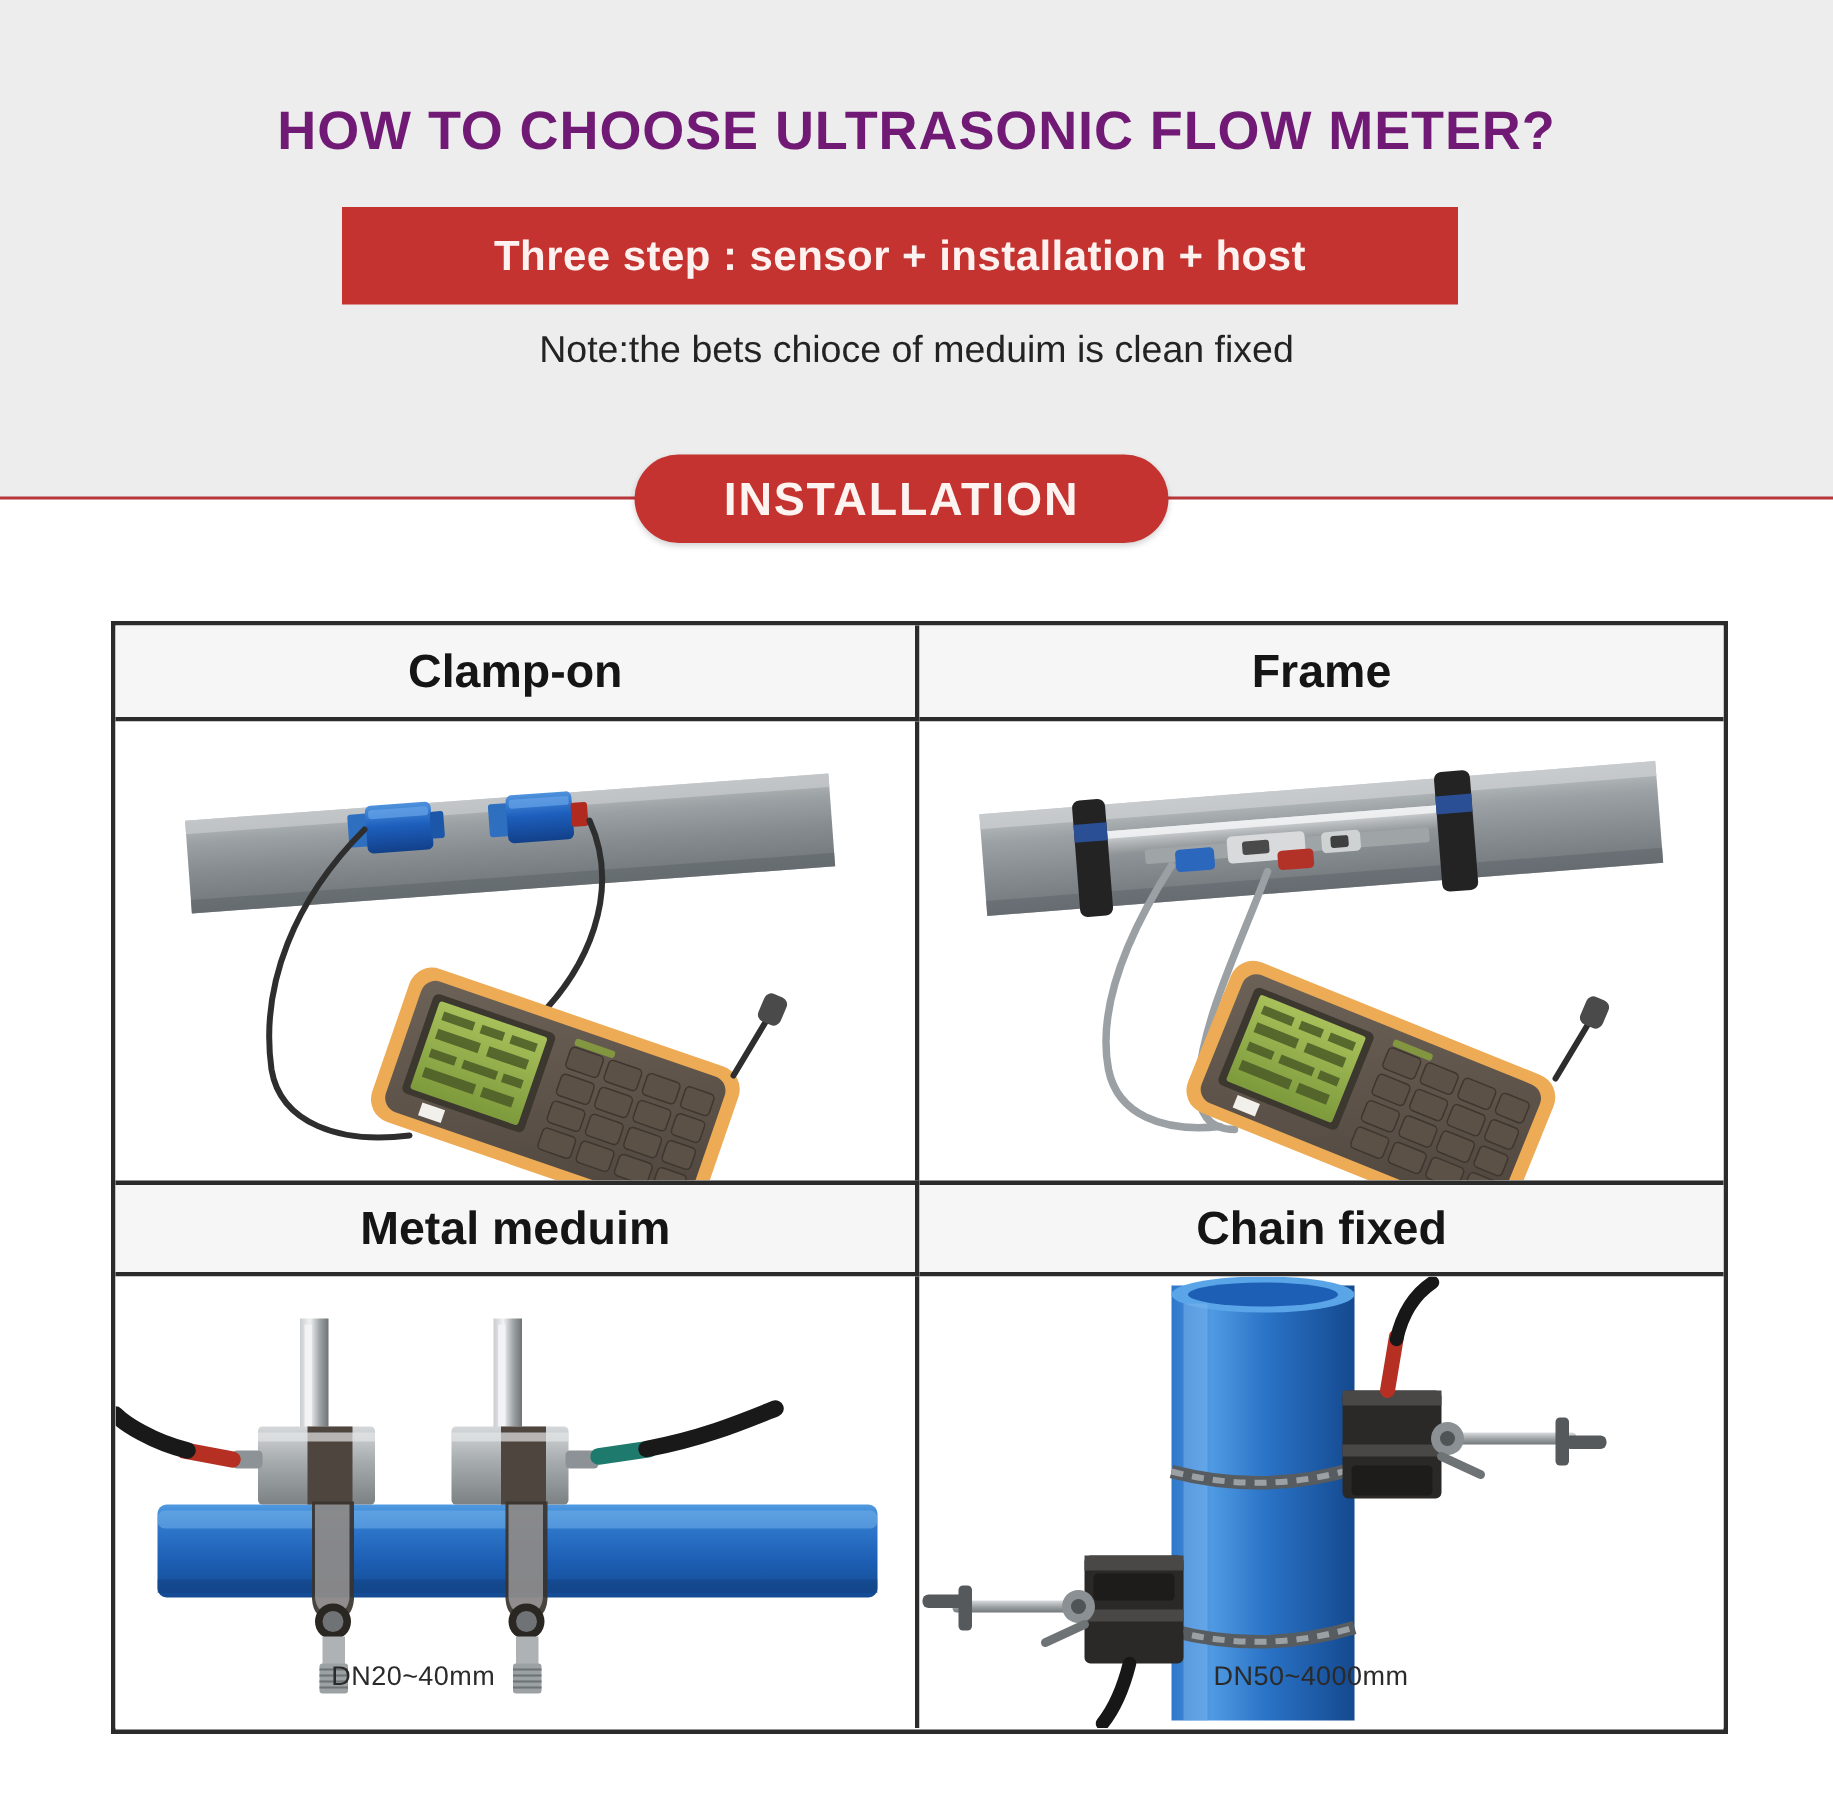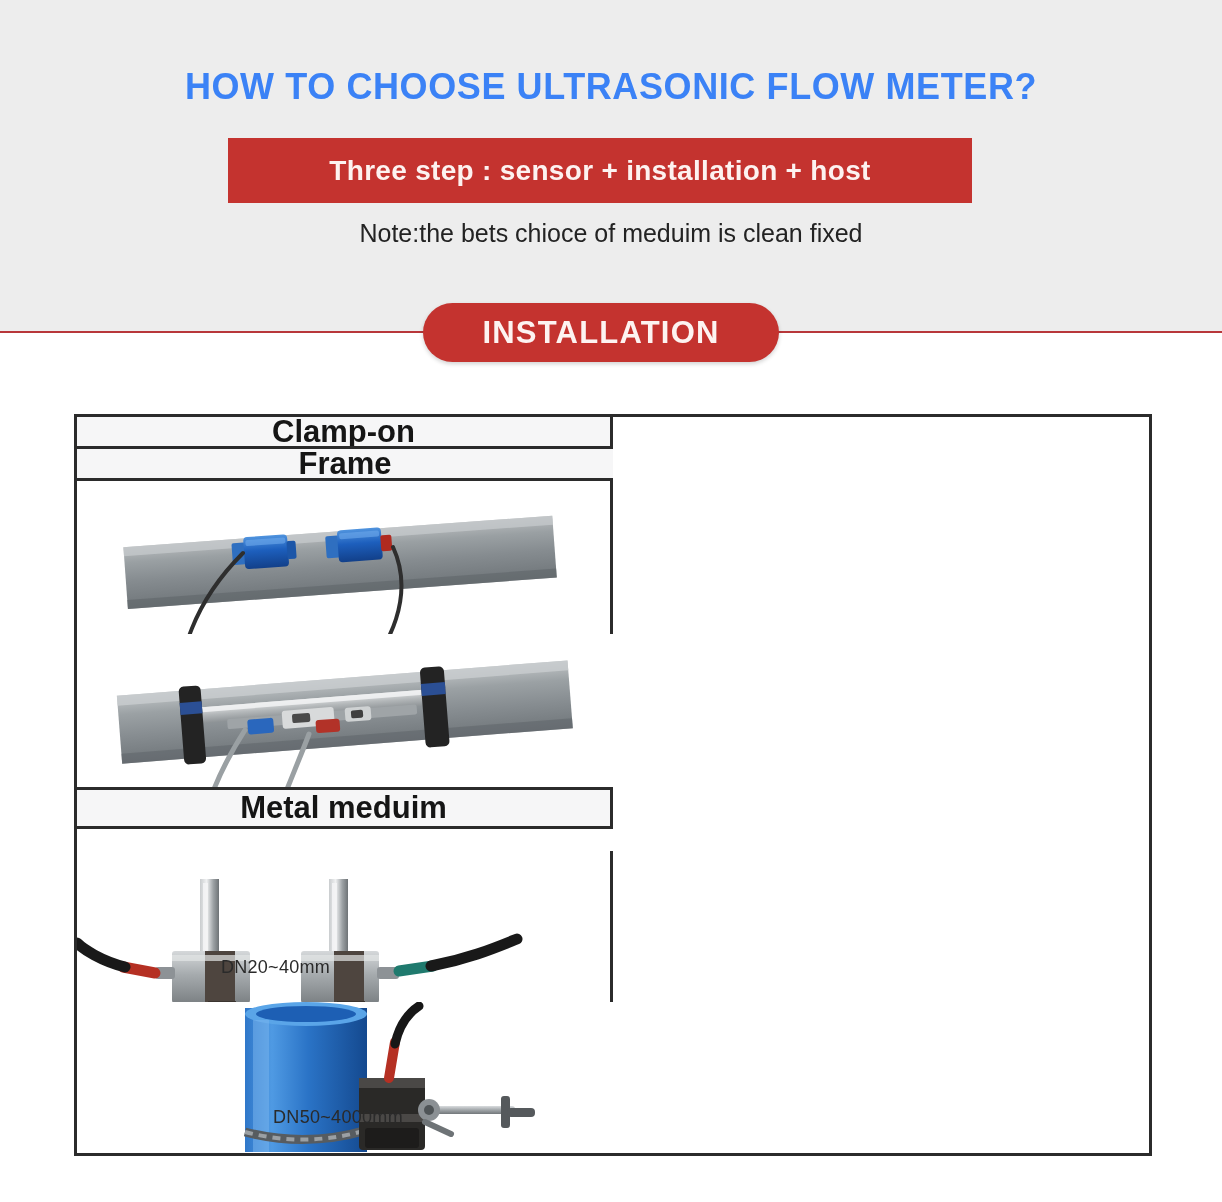--- a/index.html
+++ b/index.html
@@ -32,21 +32,21 @@
   }
 
   .main-title {
     position: absolute;
     left: 0; top: 66px;
     width: 1222px;
     text-align: center;
     font-size: 36px;
     font-weight: bold;
     letter-spacing: 0.6px;
-    color: #3b82f6;
+    color: #701a75;
     white-space: nowrap;
   }
 
   .step-banner {
     position: absolute;
     left: 228px; top: 138px;
     width: 744px;
     height: 65px;
     background: #c4332f;
     display: flex;
@@ -99,21 +99,20 @@
     left: 74px; top: 414px;
     width: 1078px;
     height: 742px;
     border: 3px solid #2b2b2b;
     box-sizing: border-box;
     background: #ffffff;
   }
   .trow {
     display: flex;
     width: 100%;
-    flex-direction: column;
   }
   .trow.head { height: 64px; }
   .trow.body { height: 306px; }
   .trow.body-2 { height: 301px; }
 
   .cell {
     width: 50%;
     box-sizing: border-box;
     position: relative;
     overflow: hidden;
@@ -370,20 +369,23 @@
         <path d="M424 238 L 448 198" stroke="#2e2e2e" stroke-width="4" fill="none" stroke-linecap="round"></path>
         <rect x="442" y="184" width="16" height="20" rx="5" fill="#4a4a4a" transform="rotate(23 450 194)"></rect>
       </svg>
     </div>
   </div>
 
   <div class="trow head">
     <div class="cell left head second">
       <span class="cell-title">Metal meduim</span>
     </div>
+    <div class="cell head second">
+      <span class="cell-title">Chain fixed</span>
+    </div>
   </div>
 
   <div class="trow body-2">
 
     <div class="cell left photo">
       <svg width="536" height="301" viewBox="0 0 536 301">
         <defs>
           <linearGradient id="bluePipeH" x1="0" y1="0" x2="0" y2="1">
             <stop offset="0%" stop-color="#4f9ae0"></stop>
             <stop offset="22%" stop-color="#2f79cc"></stop>

